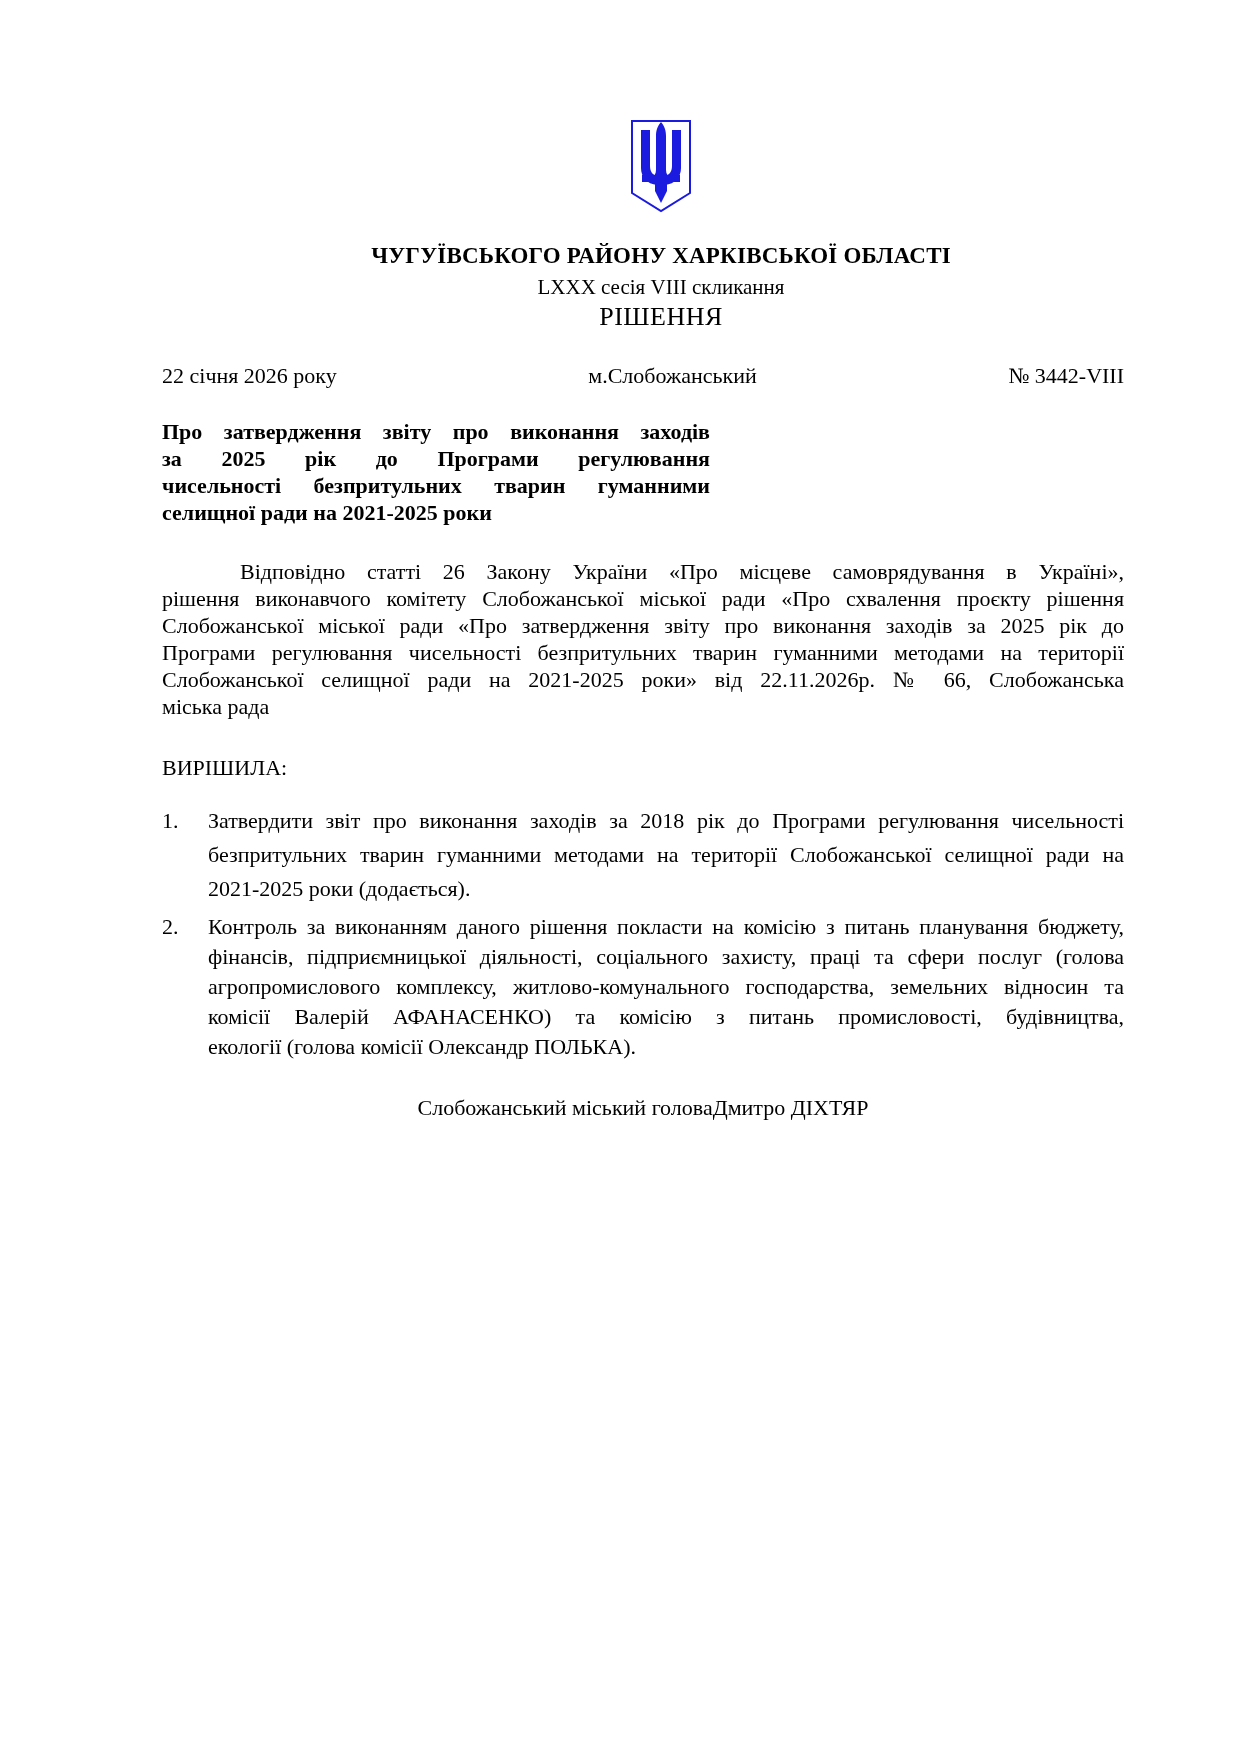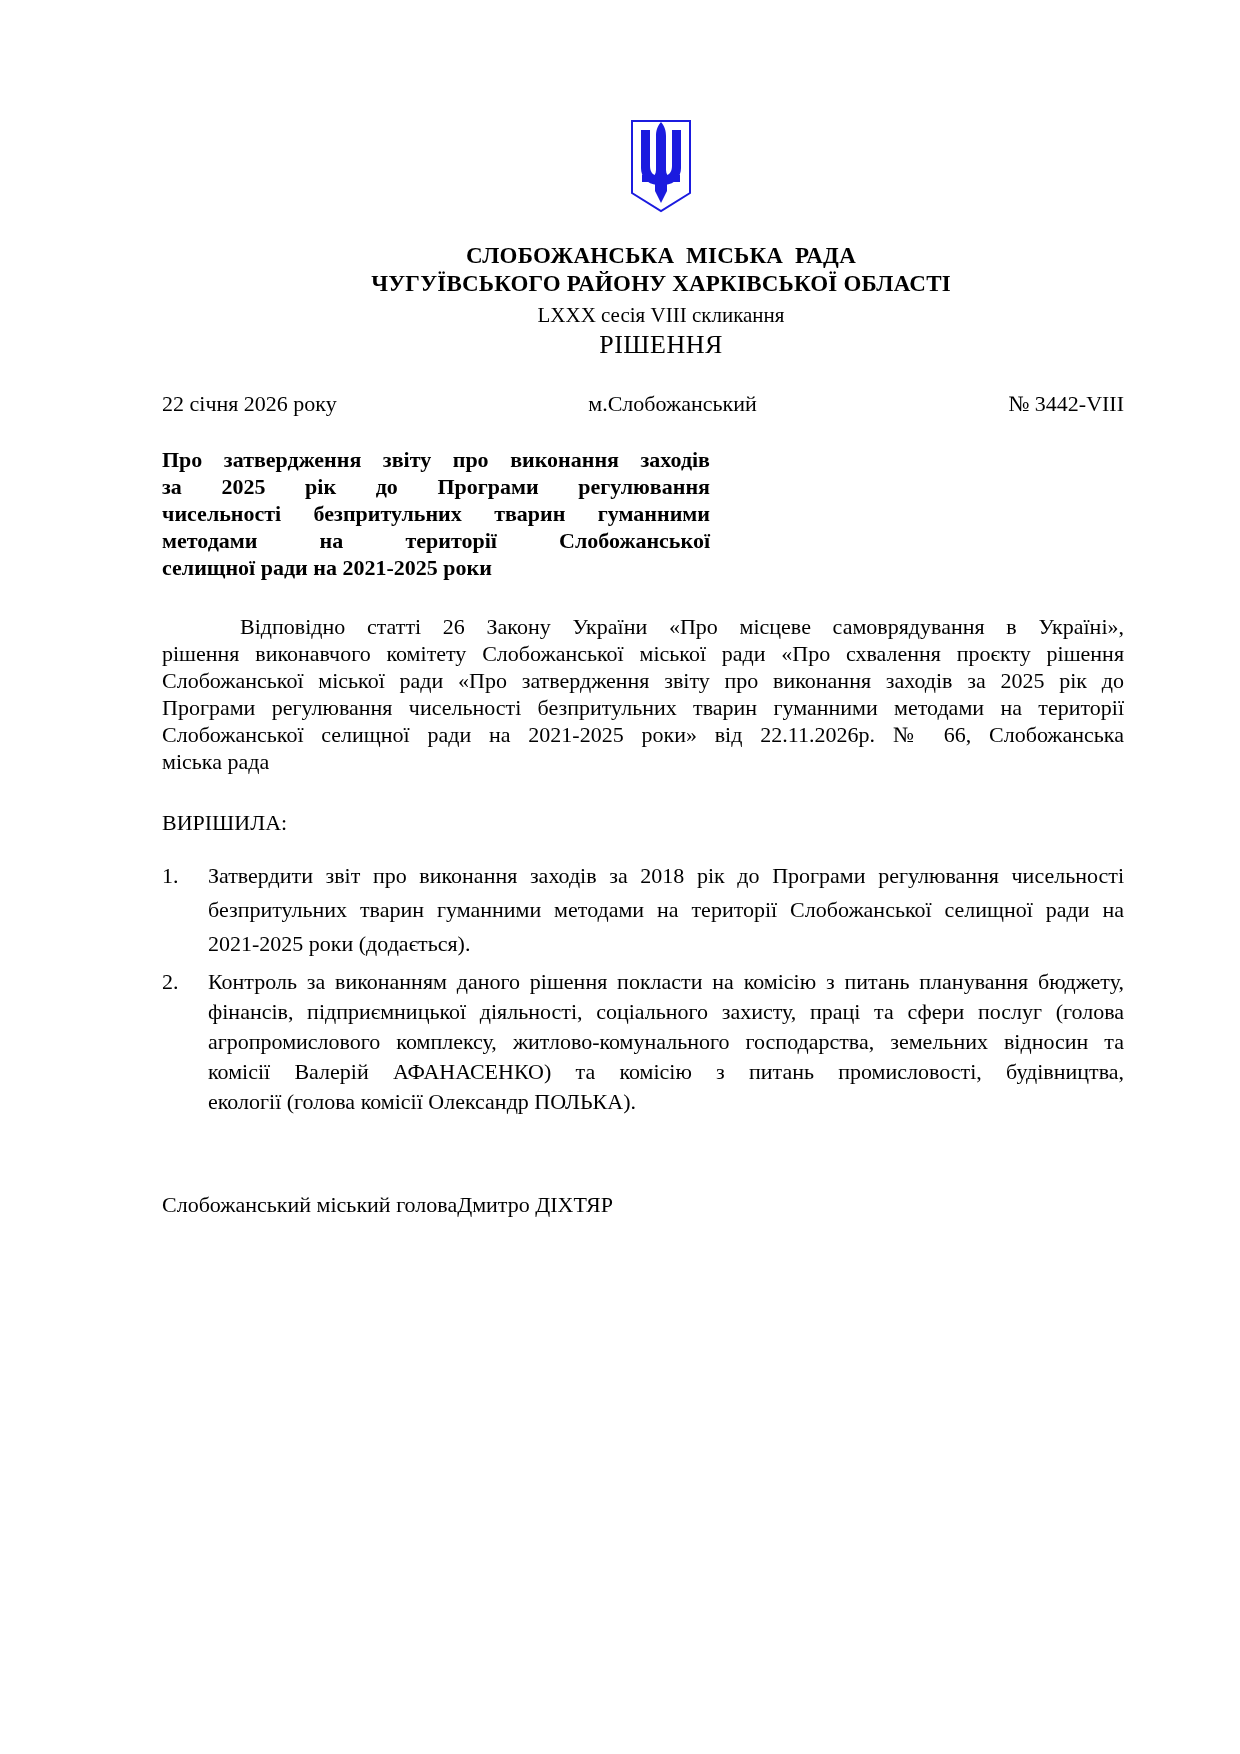--- a/index.html
+++ b/index.html
@@ -39,57 +39,55 @@
   .indent { text-indent: 78px; }
   .resolved { margin-top: 34px; font-size: 22px; line-height: 28px; }
   .li { display: flex; font-size: 22px; }
   .li-1 { margin-top: 22px; }
   .li-2 { margin-top: 6px; }
   .li-num { flex: 0 0 46px; }
   .li-1 .li-num, .li-1 .li-line { line-height: 34px; }
   .li-2 .li-num, .li-2 .li-line { line-height: 30px; }
   .li-body { flex: 1 1 auto; }
   .sig-row {
-    display: flex; justify-content: flex-start; align-items: baseline;
-    margin-top: 74px; font-size: 22px; line-height: 28px;
+    display: flex; justify-content: center; align-items: baseline;
+    margin-top: 32px; font-size: 22px; line-height: 28px;
   }
 </style>
 </head>
 <body>
 
 <div class="page">
 
   <div class="centered-head">
     <svg class="emblem" viewBox="0 0 66 98" aria-hidden="true">
       <path d="M4 3 H62 V75 L33 93 L4 75 Z" fill="none" stroke-width="2" stroke="#1b1bdf"></path>
       <g fill="#1b1bdf">
         <path d="M13 12 h9 v36 c0 6 3 9 7 10 v9 c-10 -1 -16 -8 -16 -17 z"></path>
         <path d="M53 12 h-9 v36 c0 6 -3 9 -7 10 v9 c10 -1 16 -8 16 -17 z"></path>
         <path d="M33 4 c4 5 5 9 5 14 v34 c0 4 2 6 4 7 h-18 c2 -1 4 -3 4 -7 v-34 c0 -5 1 -9 5 -14 z"></path>
         <rect x="14" y="57" width="38" height="7"></rect>
         <path d="M27 64 h12 v9 l-6 12 l-6 -12 z"></path>
       </g>
     </svg>
-    <div class="h1">СЛОБОЖАНСЬКА  МІСЬКА  РАДА</div>
     <div class="h1">ЧУГУЇВСЬКОГО РАЙОНУ ХАРКІВСЬКОЇ ОБЛАСТІ</div>
     <div class="h2">LXXX сесія VIII скликання</div>
     <div class="doc-type">РІШЕННЯ</div>
   </div>
 
   <div class="meta-row">
     <span class="meta-left">22 січня 2026 року</span>
     <span class="meta-mid">м.Слобожанський</span>
     <span class="meta-right">№ 3442-VIII</span>
   </div>
 
   <div class="title-block">
     <div class="jl">Про затвердження звіту про виконання заходів</div>
     <div class="jl">за 2025 рік до Програми регулювання</div>
     <div class="jl">чисельності безпритульних тварин гуманними</div>
-    <div class="jl">методами на території Слобожанської</div>
     <div class="jl-last">селищної ради на 2021-2025 роки</div>
   </div>
 
   <div class="preamble">
     <div class="jl indent">Відповідно статті 26 Закону України «Про місцеве самоврядування в Україні»,</div>
     <div class="jl">рішення виконавчого комітету Слобожанської міської ради «Про схвалення проєкту рішення</div>
     <div class="jl">Слобожанської міської ради «Про затвердження звіту про виконання заходів за 2025 рік до</div>
     <div class="jl">Програми регулювання чисельності безпритульних тварин гуманними методами на території</div>
     <div class="jl">Слобожанської селищної ради на 2021-2025 роки» від 22.11.2026р. № 66, Слобожанська</div>
     <div class="jl-last">міська рада</div>

